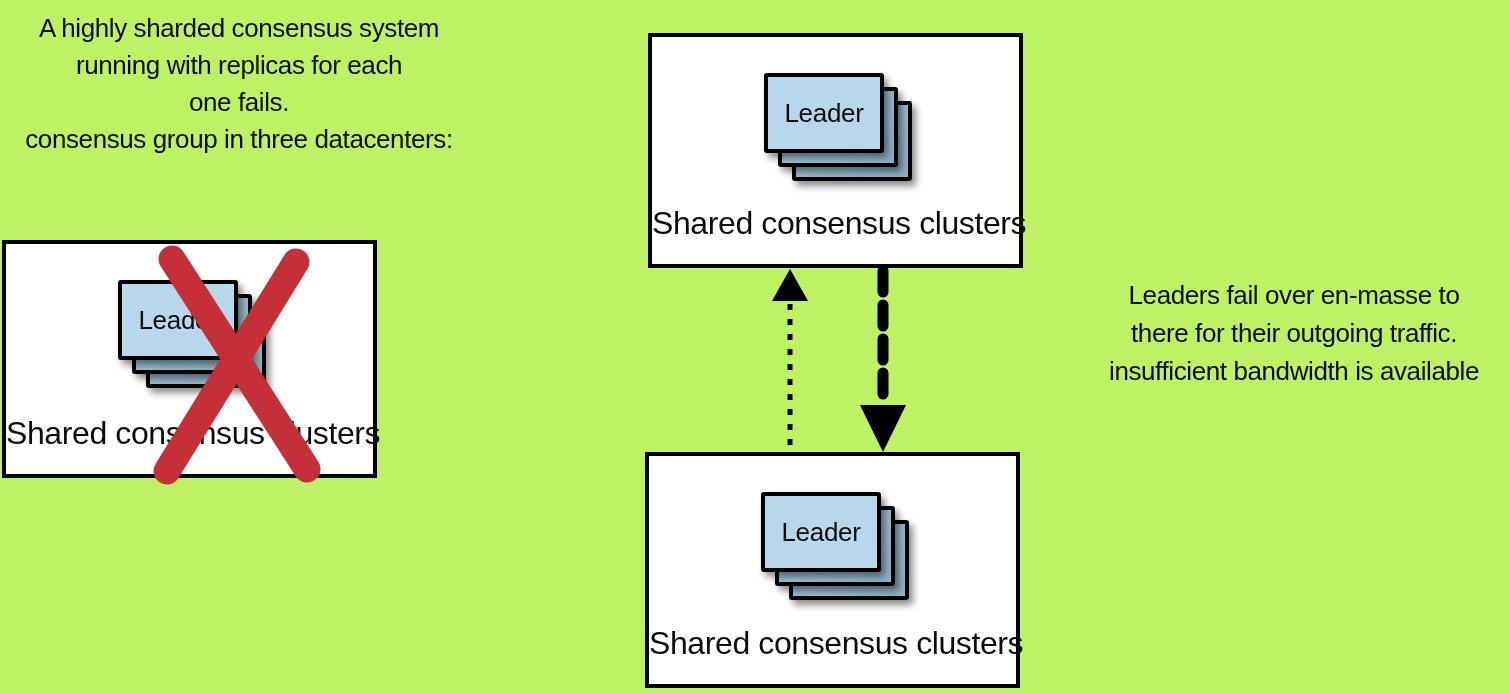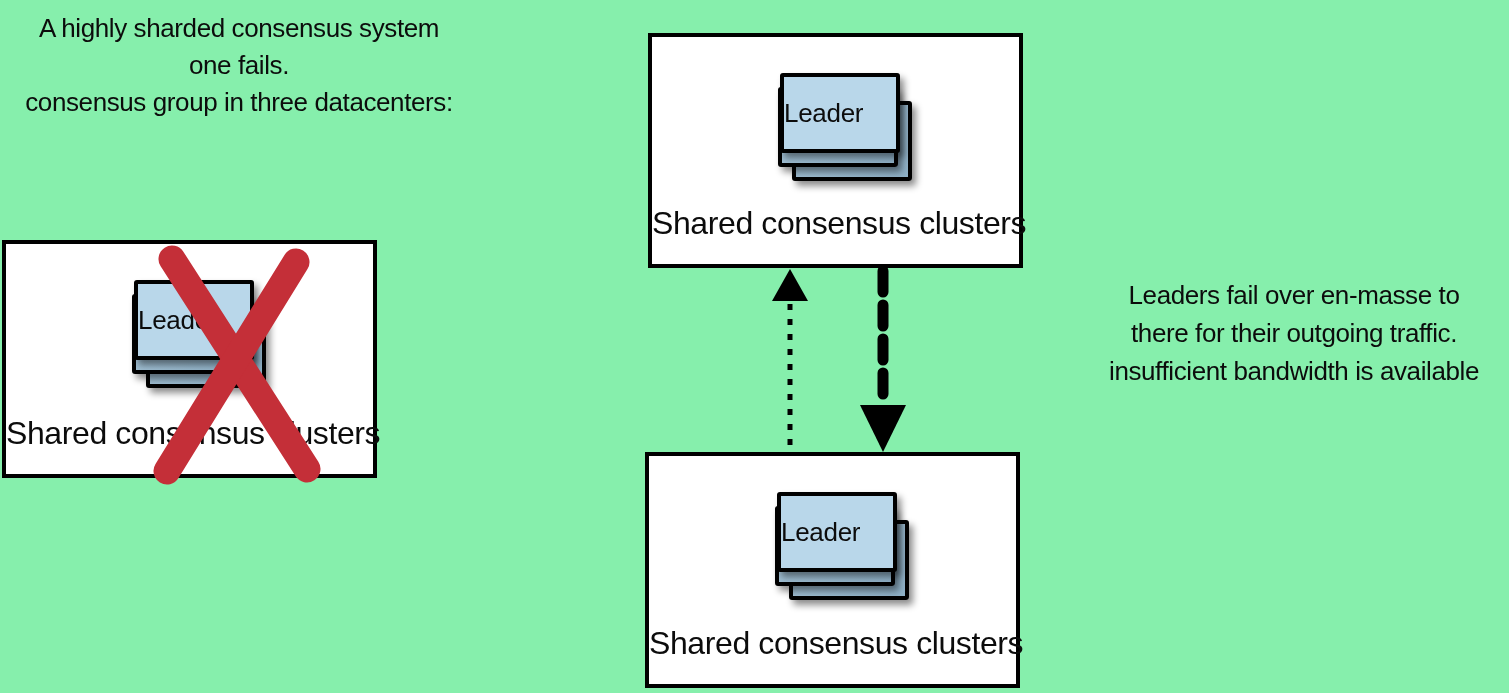--- a/index.html
+++ b/index.html
@@ -1,18 +1,18 @@
 <!DOCTYPE html>
 <html style="--card-front: #b9d7ea; --card-back: #8fb1c7; --card-back-light: #a9c6d9; --fail-x: #c42f38; --line: #000000;"><head>
 <meta charset="utf-8">
 <style>
   html, body { margin:0; padding:0; background:#fff; }
 
   .canvas {
-    position:relative; width:1509px; height:693px; background:#86efac;
+    position:relative; width:1509px; height:693px; background:#bef264;
     font-family:"Liberation Sans", sans-serif; color:#0c0c0c; overflow:hidden;
   }
 
   
   .caption { position:absolute; font-size:26px; font-weight:400; letter-spacing:-0.4px; }
   .caption.left  { left:0px;    top:10px;  width:478px; text-align:center; line-height:37px; }
   .caption.right { left:1078px; top:276px; width:432px; text-align:center;   line-height:38px; }
   .cap-line { white-space:nowrap; }
 
   
@@ -30,22 +30,22 @@
     position:absolute; width:120px; height:80px; box-sizing:border-box;
     border:4px solid #000; border-radius:3px;
     box-shadow:4px 5px 7px rgba(0,0,0,0.45);
   }
   .card.b2 { left:28px; top:28px;
     background:linear-gradient(135deg, var(--card-back-light,#a9c6d9), var(--card-back,#8fb1c7)); }
   .card.b1 { left:14px; top:14px;
     background:linear-gradient(135deg, var(--card-back-light,#a9c6d9), var(--card-back,#8fb1c7)); }
   .card.front {
     left:0; top:0; background:var(--card-front,#b9d7ea);
-    display:flex; align-items:center; 
-    font-size:26px; letter-spacing:-0.3px;margin-left:16px;
+    display:flex; align-items:center; justify-content:center;
+    font-size:26px; letter-spacing:-0.3px;
   }
 
   .box-label {
     position:absolute; left:0; right:0; bottom:22px; text-align:center;
     font-size:32px; letter-spacing:-0.4px; white-space:nowrap;
   }
 
   
   .fail-x { position:absolute; left:0; top:0; width:375px; height:238px; overflow:visible; }
   .fail-x line { stroke:var(--fail-x,#c42f38); stroke-width:27; stroke-linecap:round; }
@@ -56,20 +56,21 @@
   .arrow-up-line   { stroke:#000; stroke-width:5;  stroke-dasharray:6 9; }
   .arrow-down-line { stroke:#000; stroke-width:11; stroke-dasharray:21 13; stroke-linecap:round; }
 </style>
 </head>
 <body>
 
 <div class="canvas">
 
   <div class="caption left">
     <div class="cap-line">A highly sharded consensus system</div>
+    <div class="cap-line">running with replicas for each</div>
     <div class="cap-line">one fails.</div>
     <div class="cap-line">consensus group in three datacenters:</div>
   </div>
 
   <div class="dc-box" id="box-failed">
     <div class="stack">
       <div class="card b2"></div>
       <div class="card b1"></div>
       <div class="card front">
         <span>Leader</span>

